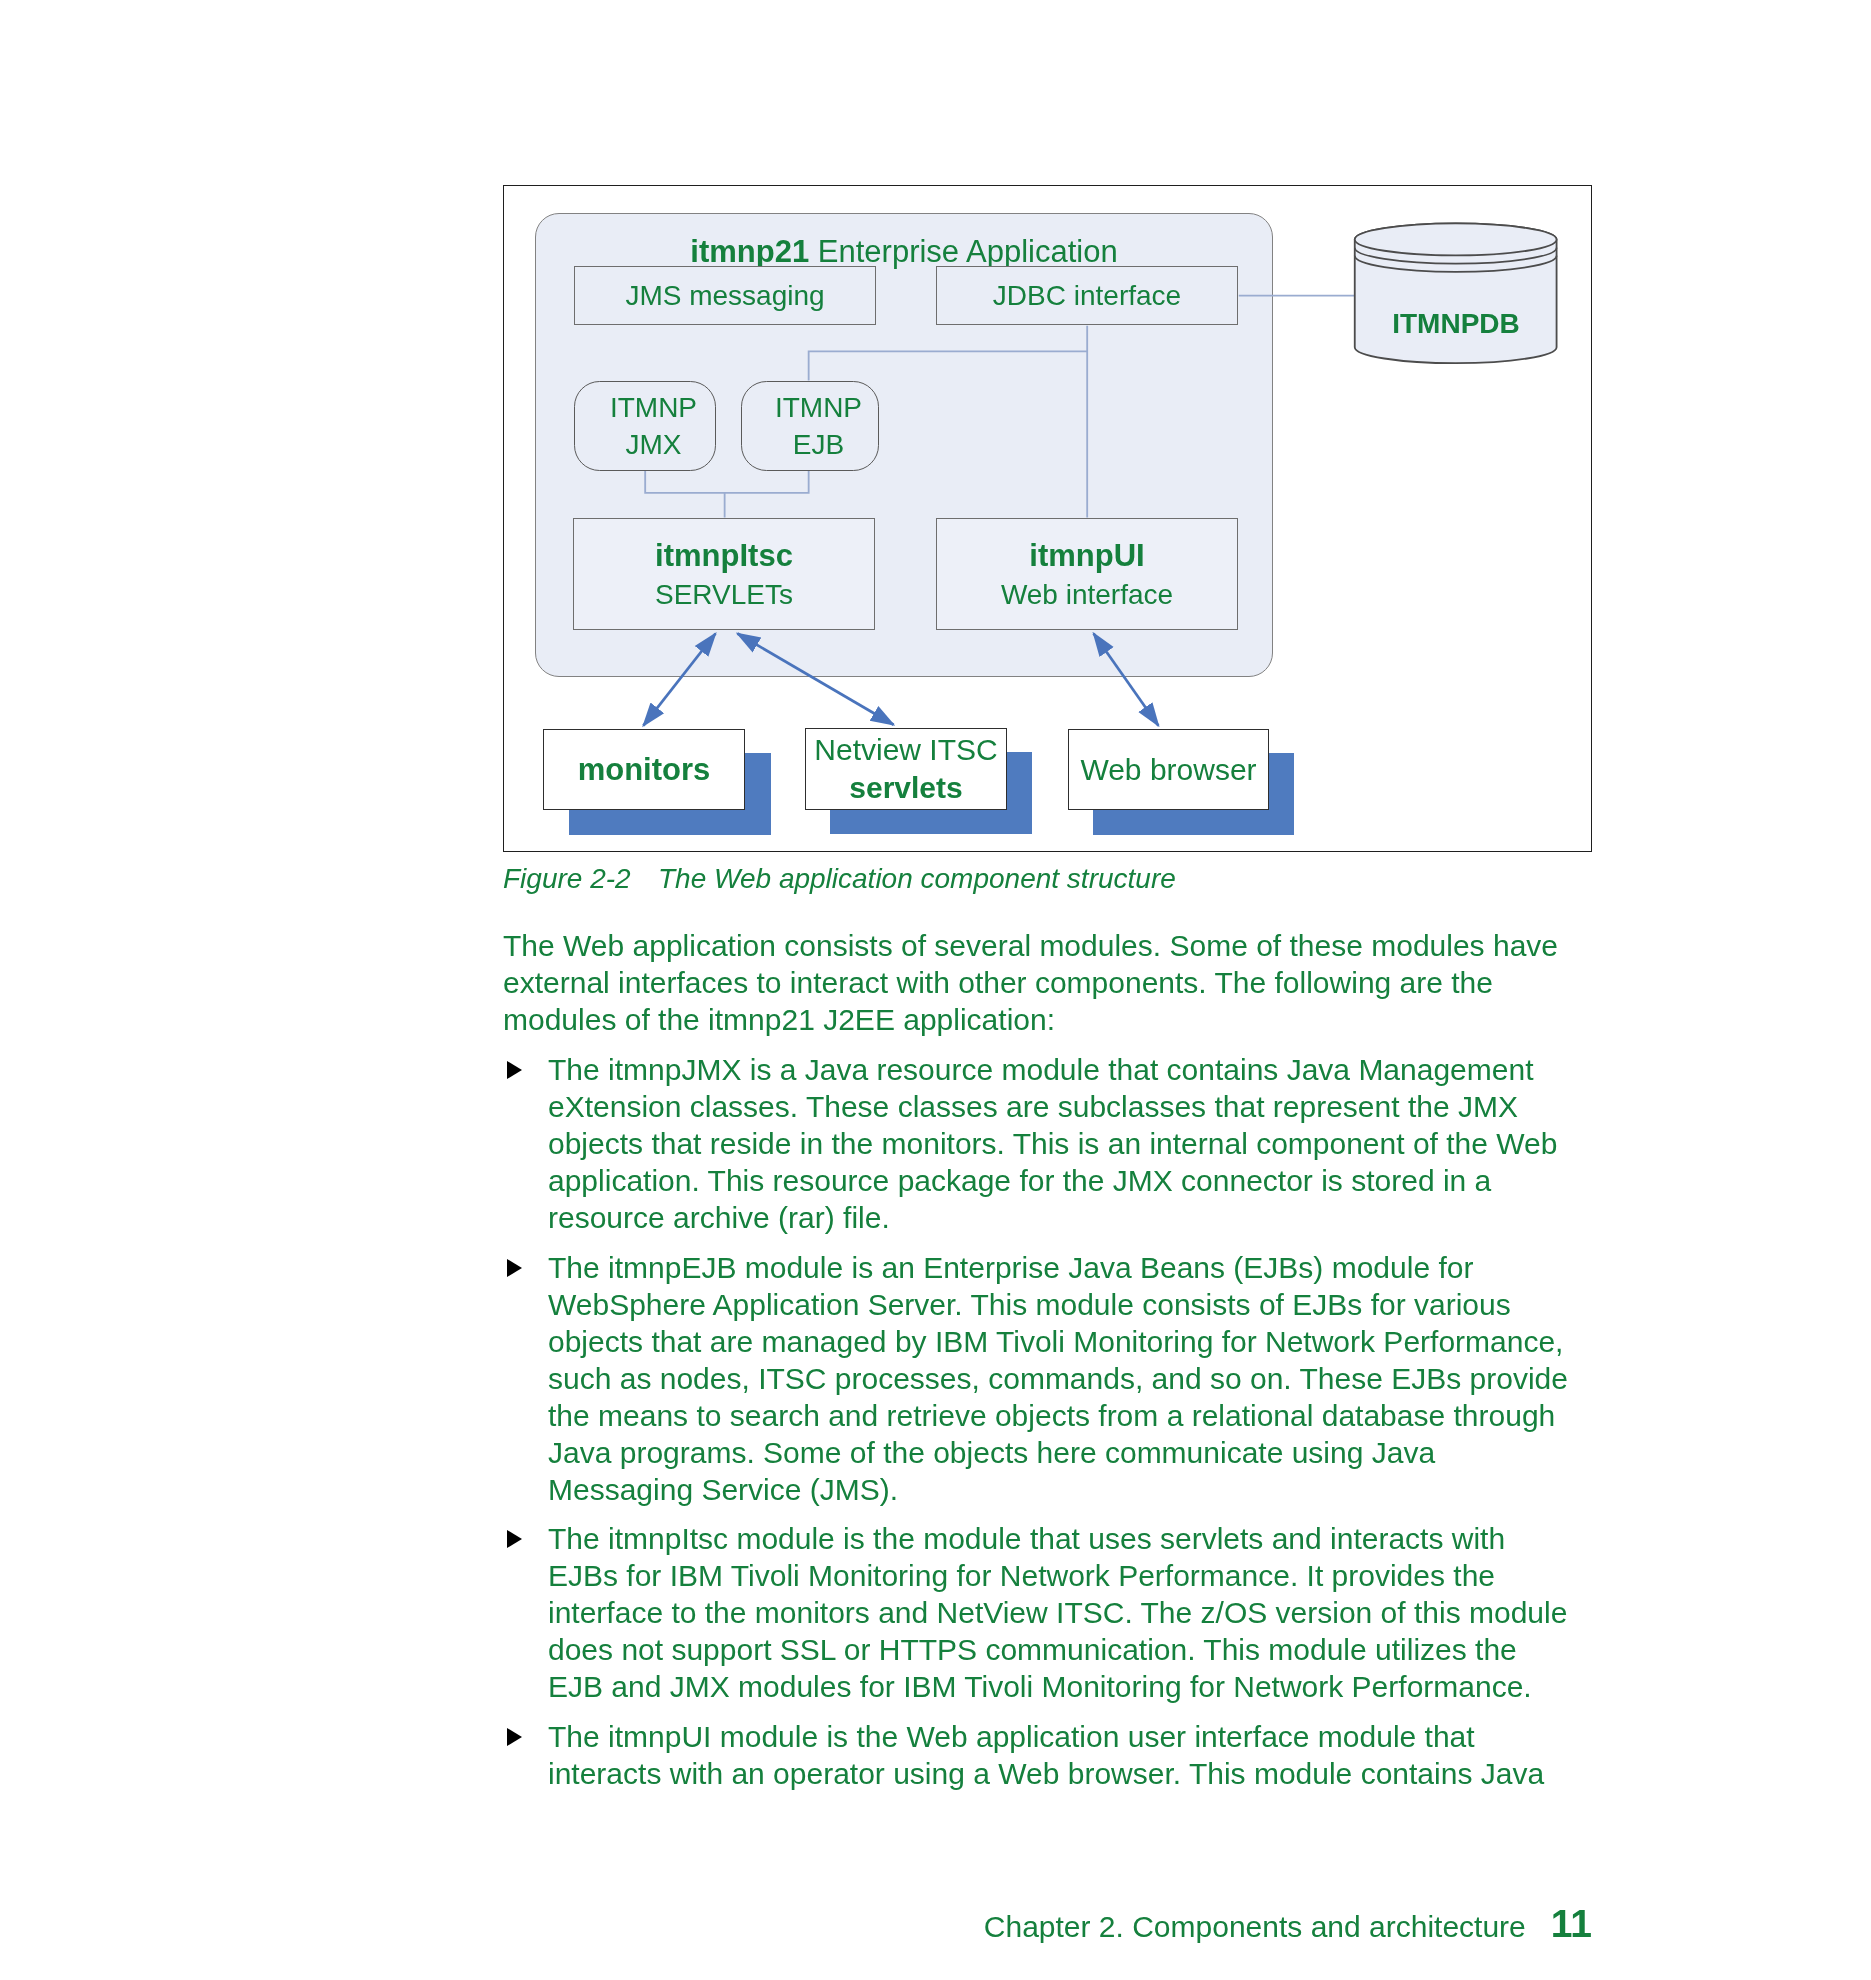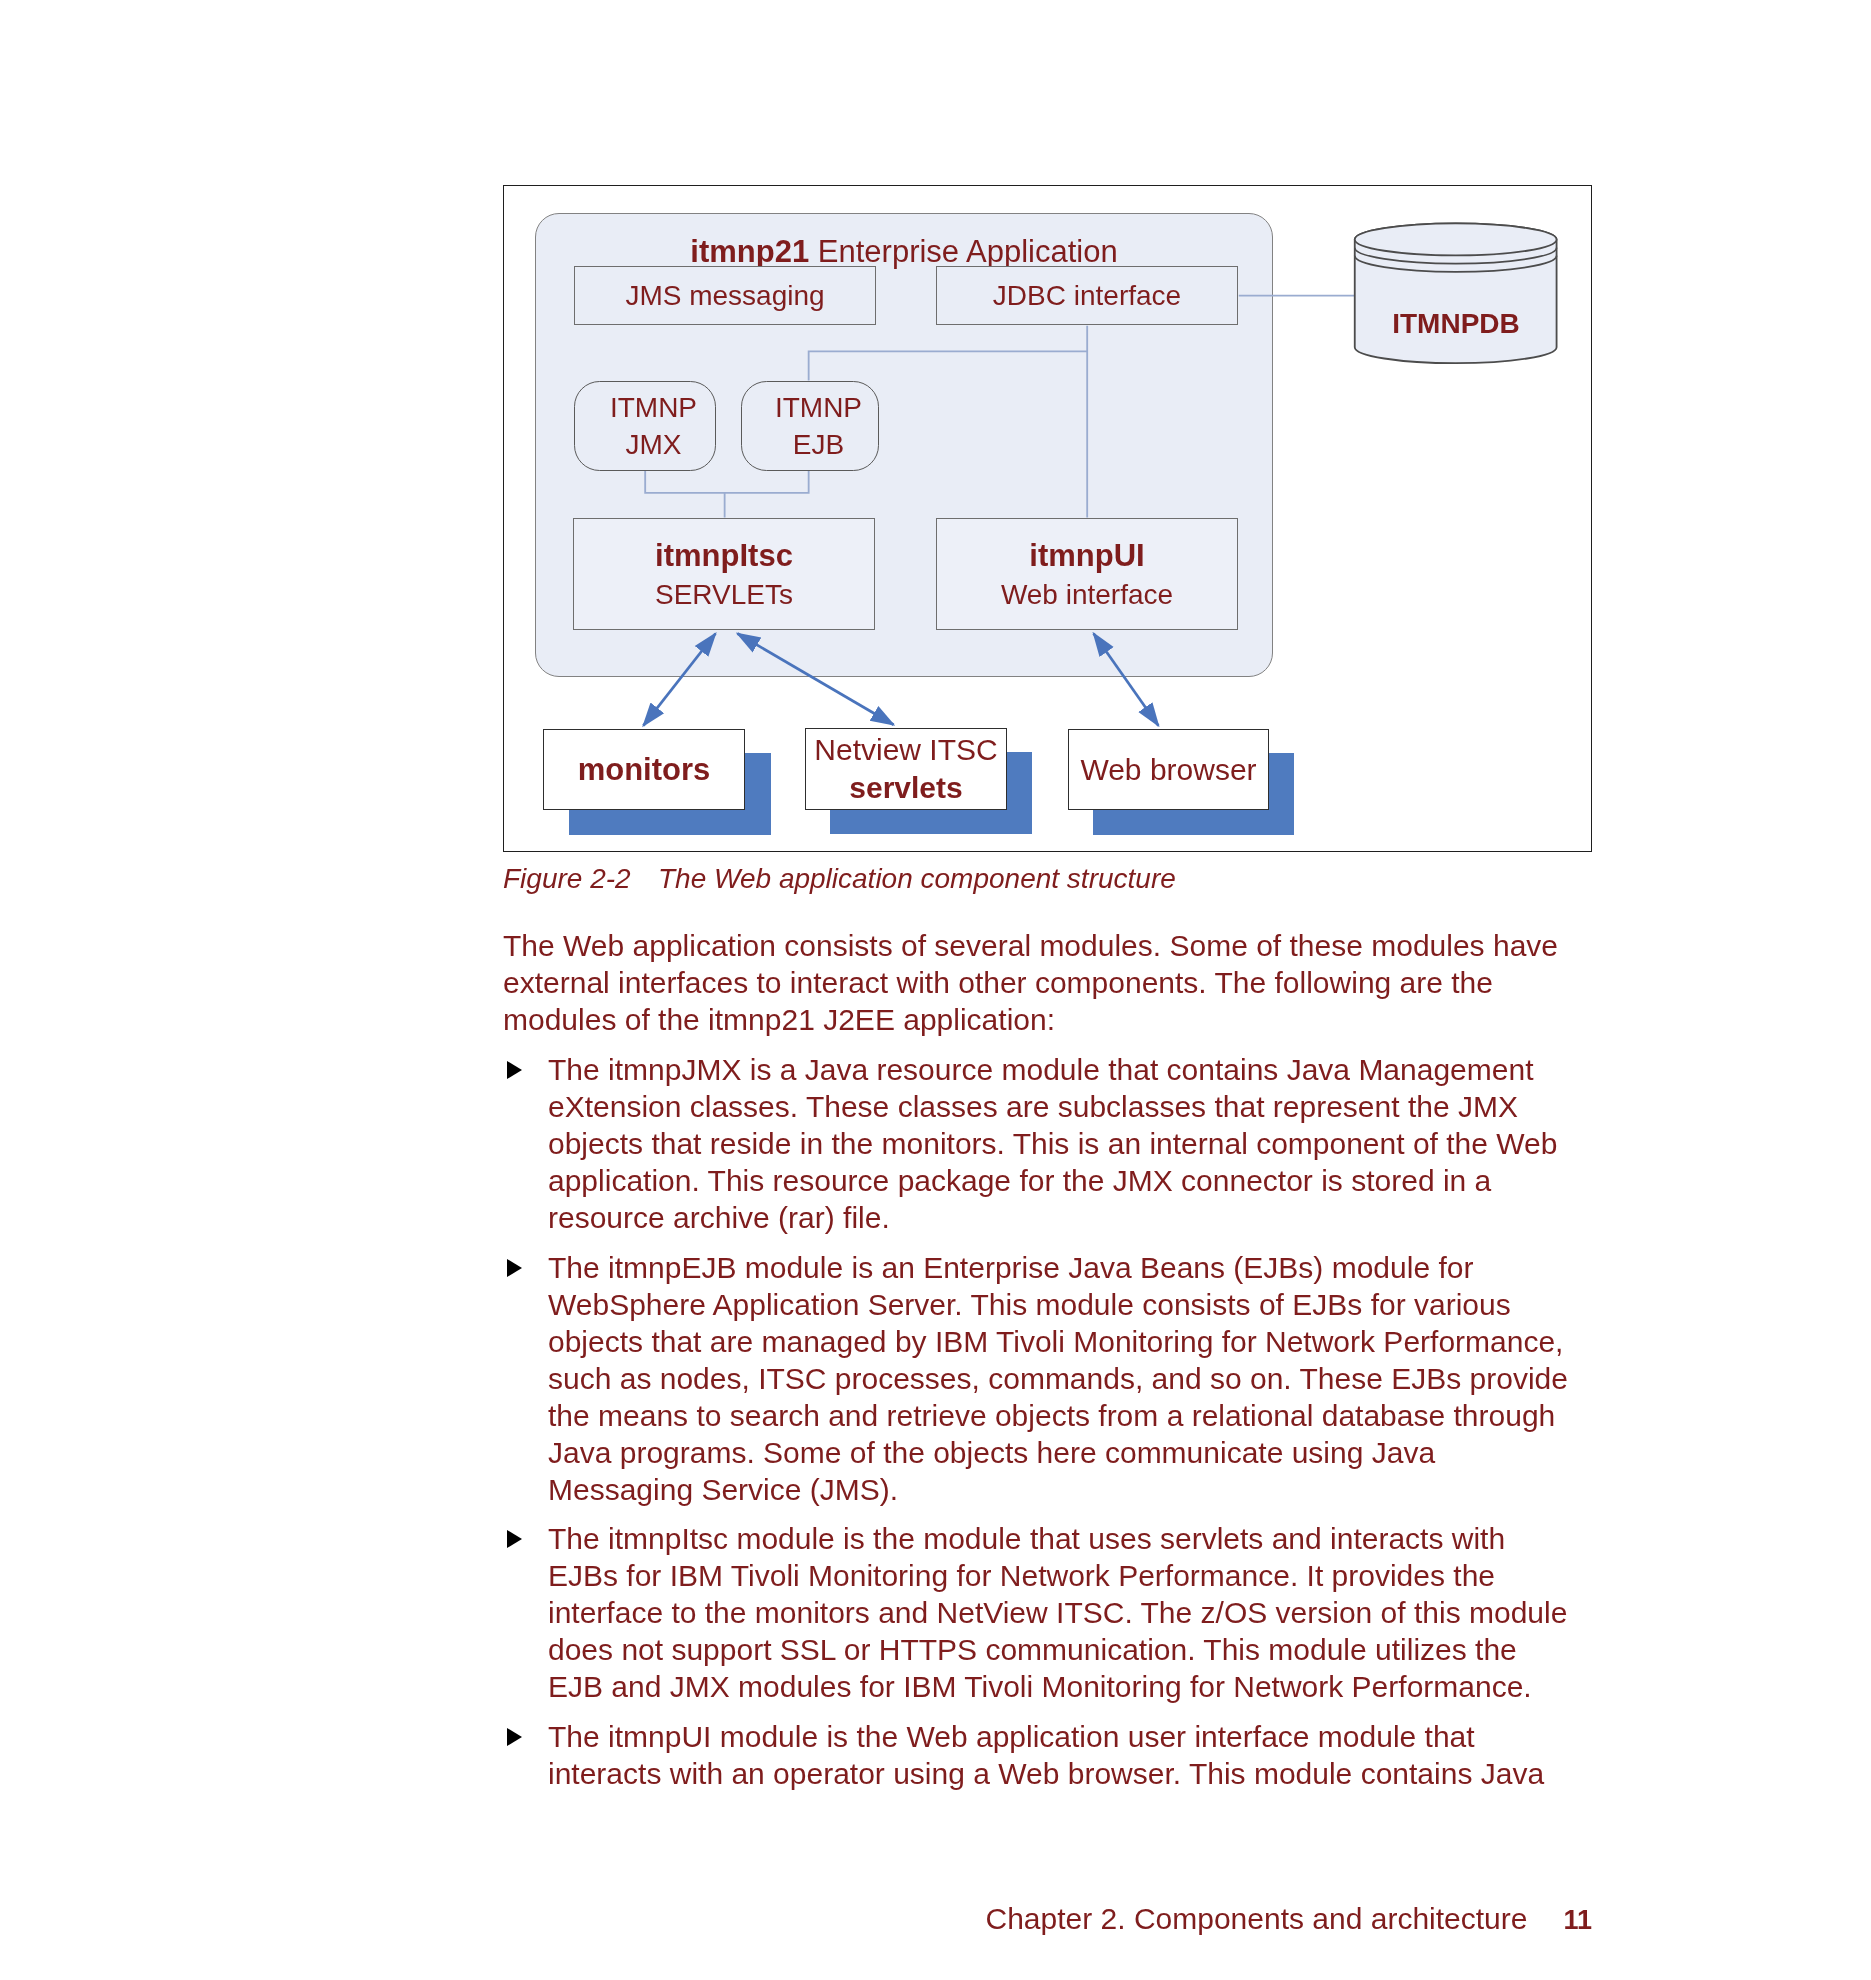--- a/index.html
+++ b/index.html
@@ -1,19 +1,19 @@
 <!DOCTYPE html>
 <html style="font-size:14.6px"><head>
 <meta charset="utf-8">
 <style>
   * { margin:0; padding:0; box-sizing:border-box; }
   html,body { background:#ffffff; }
   .page {
     position:relative; width:1871px; height:1981px; background:#ffffff;
-    font-family:"Liberation Sans", sans-serif; color:#7f1d1d;
+    font-family:"Liberation Sans", sans-serif; color:#15803d;
     overflow:hidden;
   }
   
   .figure {
     position:absolute; left:503px; top:185px; width:1089px; height:667px;
     border:1.8px solid #1f1f1f; background:#ffffff;
   }
   .fig-svg { position:absolute; left:0; top:0; z-index:2; }
   .ea {
     position:absolute; left:31px; top:27.4px; width:738px; height:464px;
@@ -72,21 +72,21 @@
     position:absolute; left:3.7px; top:10px; width:0; height:0;
     border-left:15.5px solid #000;
     border-top:9.1px solid transparent;
     border-bottom:9.1px solid transparent;
   }
   
   .footer {
     position:absolute; left:503px; top:1902px; width:1089px; text-align:right;
     font-size:30px;
   }
-  .footer .pagenum { font-weight:bold; font-size:27px; margin-left:36px; }
+  .footer .pagenum { font-weight:bold; font-size:39px; margin-left:25px; }
 </style>
 </head>
 <body>
 
 <div class="page">
 
   <div class="figure">
 
     <div class="ea"></div>
 

